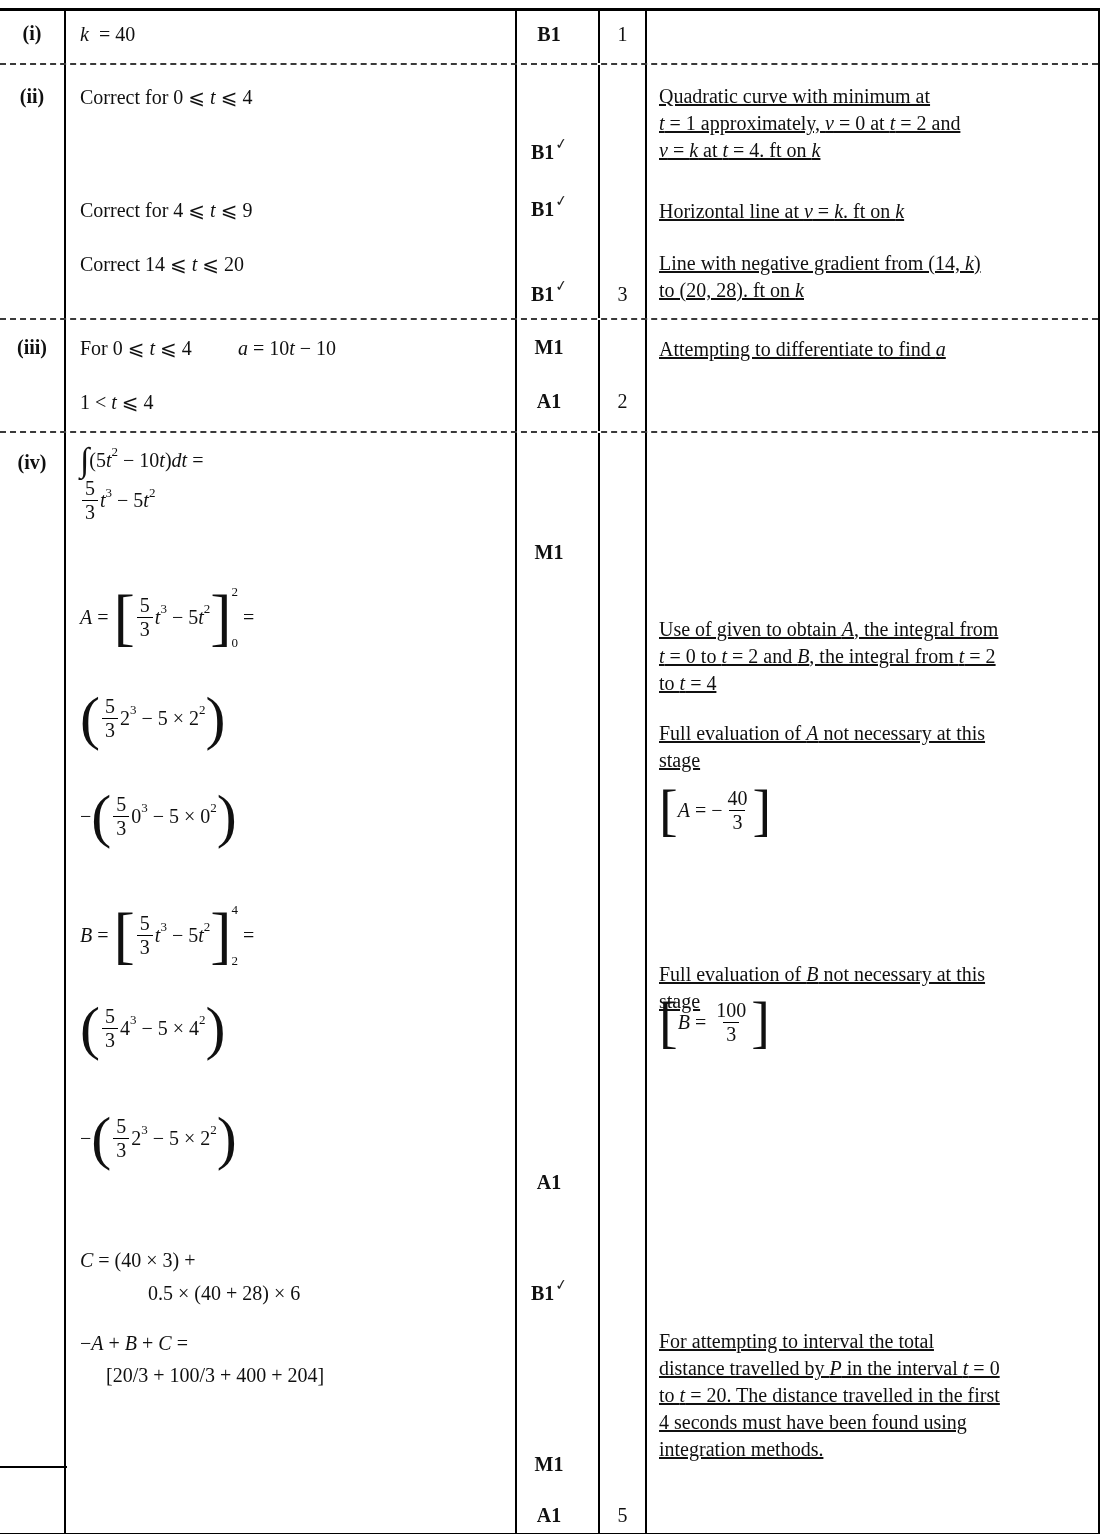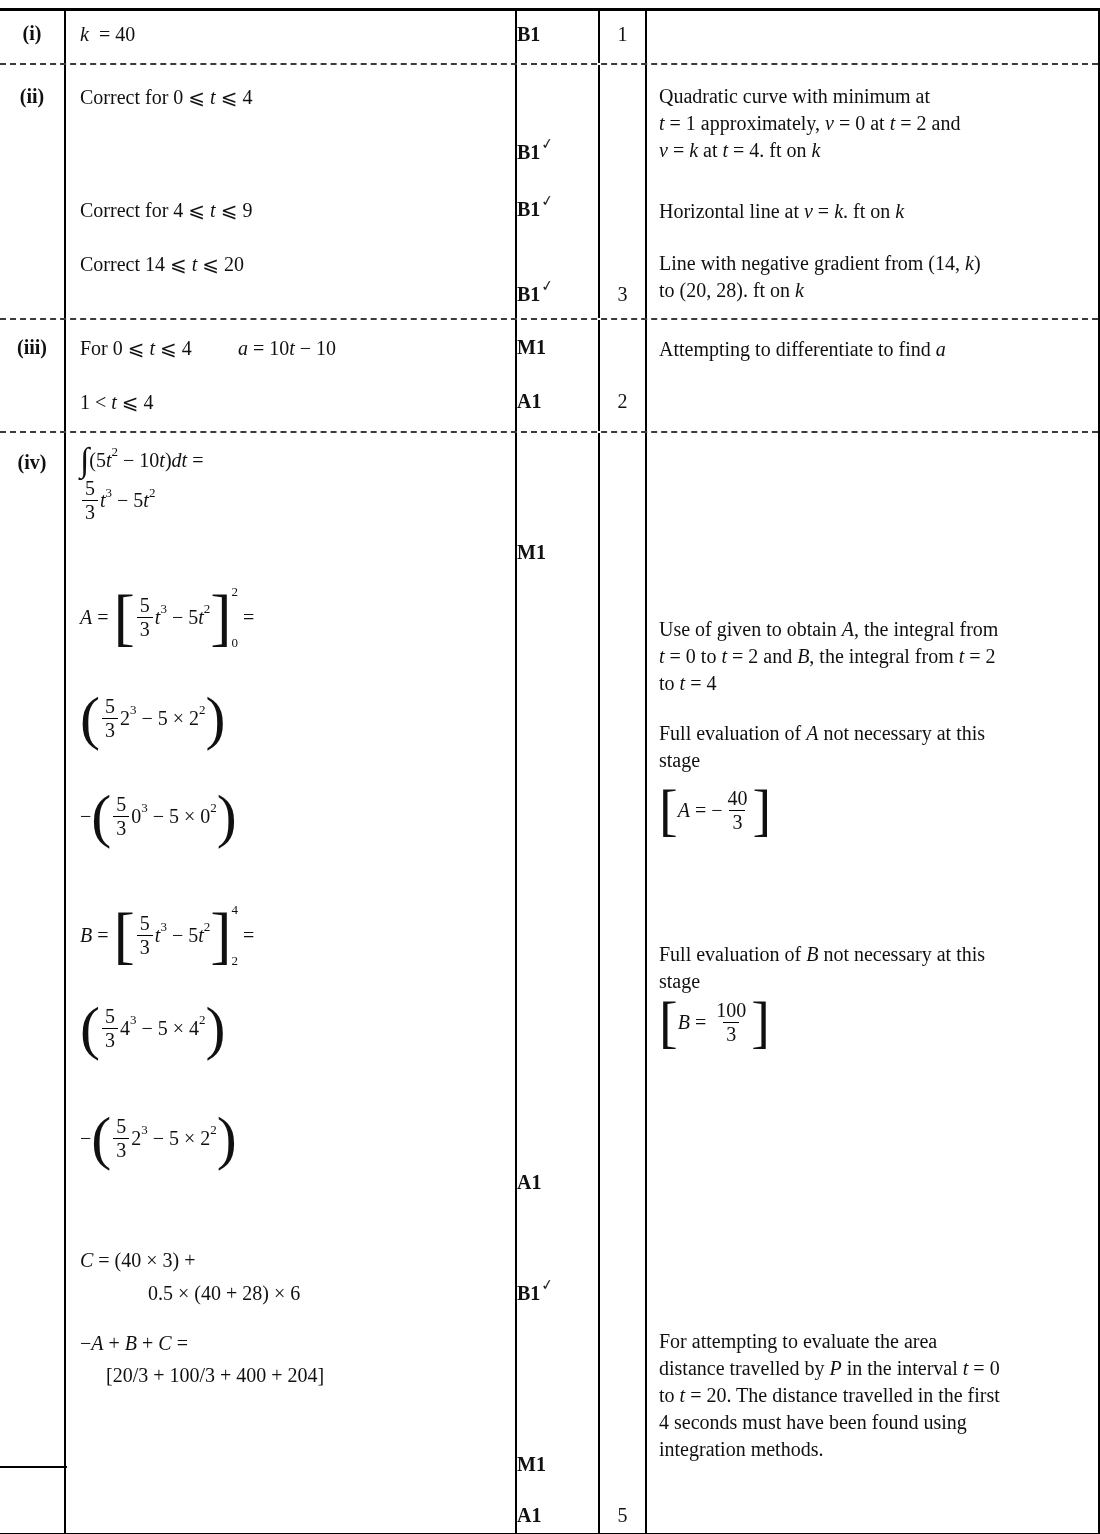--- a/index.html
+++ b/index.html
@@ -11,24 +11,24 @@
   .sheet{
     position:absolute;left:0;top:8px;width:1098px;
     border-top:3px solid #000;border-bottom:3px solid #000;border-right:2px solid #000;
   }
   .row{display:grid;grid-template-columns:66px 451px 83px 47px auto;box-sizing:border-box;}
   .row.sep{border-top:2px dashed #3a3a3a;}
   .cell{position:relative;box-sizing:border-box;}
   .cell.b-r{border-right:2px solid #000;}
   .it{position:absolute;left:14px;white-space:nowrap;}
   .part-lbl{left:0;right:0;text-align:center;font-weight:bold;}
-  .mk{left:0;right:16px;display:flex;justify-content:flex-start;align-items:flex-start;font-weight:bold;}
+  .mk{left:0;right:16px;display:flex;justify-content:center;align-items:flex-start;font-weight:bold;}
   .mk .tick{font-family:"DejaVu Sans",sans-serif;font-size:15px;font-weight:normal;position:relative;top:-6px;margin-left:1px;color:#222;transform:rotate(-8deg);}
   .num{left:0;right:0;text-align:center;}
-  .com{left:12px;right:6px;white-space:normal;}
+  .com{left:12px;right:6px;white-space:normal;text-decoration:underline;}
   .rich{line-height:27px;white-space:normal;}
   
   .math{display:flex;align-items:center;}
   .math span{white-space:pre;}
   .math i{white-space:pre;}
   .frac{display:inline-flex;flex-direction:column;align-items:center;line-height:1.05;margin:0 2px;}
   .frac .fd{border-top:1.6px solid #000;}
   .frac .fn,.frac .fd{padding:1px 3px;white-space:pre;}
   .sup,.sub{font-size:13px;display:inline-block;}
   .sup{transform:translateY(-8px);}
@@ -290,27 +290,27 @@
     <div class="cell">
       <div class="it com rich" style="top:183px"><span>Use of given to obtain </span><i>A</i><span>, the integral from</span><br><i>t</i><span> = 0 to </span><i>t</i><span> = 2 and </span><i>B</i><span>, the integral from </span><i>t</i><span> = 2</span><br><span>to </span><i>t</i><span> = 4</span></div>
       <div class="it com rich" style="top:287px"><span>Full evaluation of </span><i>A</i><span> not necessary at this</span><br><span>stage</span></div>
       <div class="it math" style="top:352px;left:12px">
           <span class="bigd" style="font-size: 2.8em;">[</span>
           <i>A</i>
           <span> = −</span>
           <span class="frac"><span class="fn">40</span><span class="fd">3</span></span>
           <span class="bigd" style="font-size: 2.8em;">]</span>
         </div>
-      <div class="it com rich" style="top:508px"><span>Full evaluation of </span><i>B</i><span> not necessary at this</span><br><span>stage</span></div>
+      <div class="it com rich" style="top:528px"><span>Full evaluation of </span><i>B</i><span> not necessary at this</span><br><span>stage</span></div>
       <div class="it math" style="top:564px;left:12px">
           <span class="bigd" style="font-size: 2.8em;">[</span>
           <i>B</i>
           <span> = </span>
           <span class="frac"><span class="fn">100</span><span class="fd">3</span></span>
           <span class="bigd" style="font-size: 2.8em;">]</span>
         </div>
-      <div class="it com rich" style="top:895px"><span>For attempting to evaluate the area</span><br><span>distance travelled by </span><i>P</i><span> in the interval </span><i>t</i><span> = 0</span><br><span>to </span><i>t</i><span> = 20. The distance travelled in the first</span><br><span>4 seconds must have been found using</span><br><span>integration methods.</span></div>
+      <div class="it com rich" style="top:895px"><span>For attempting to interval the total</span><br><span>distance travelled by </span><i>P</i><span> in the interval </span><i>t</i><span> = 0</span><br><span>to </span><i>t</i><span> = 20. The distance travelled in the first</span><br><span>4 seconds must have been found using</span><br><span>integration methods.</span></div>
     </div>
   </div>
 
 </div>
 
 <div class="part-endline"></div>
 
 </body></html>

